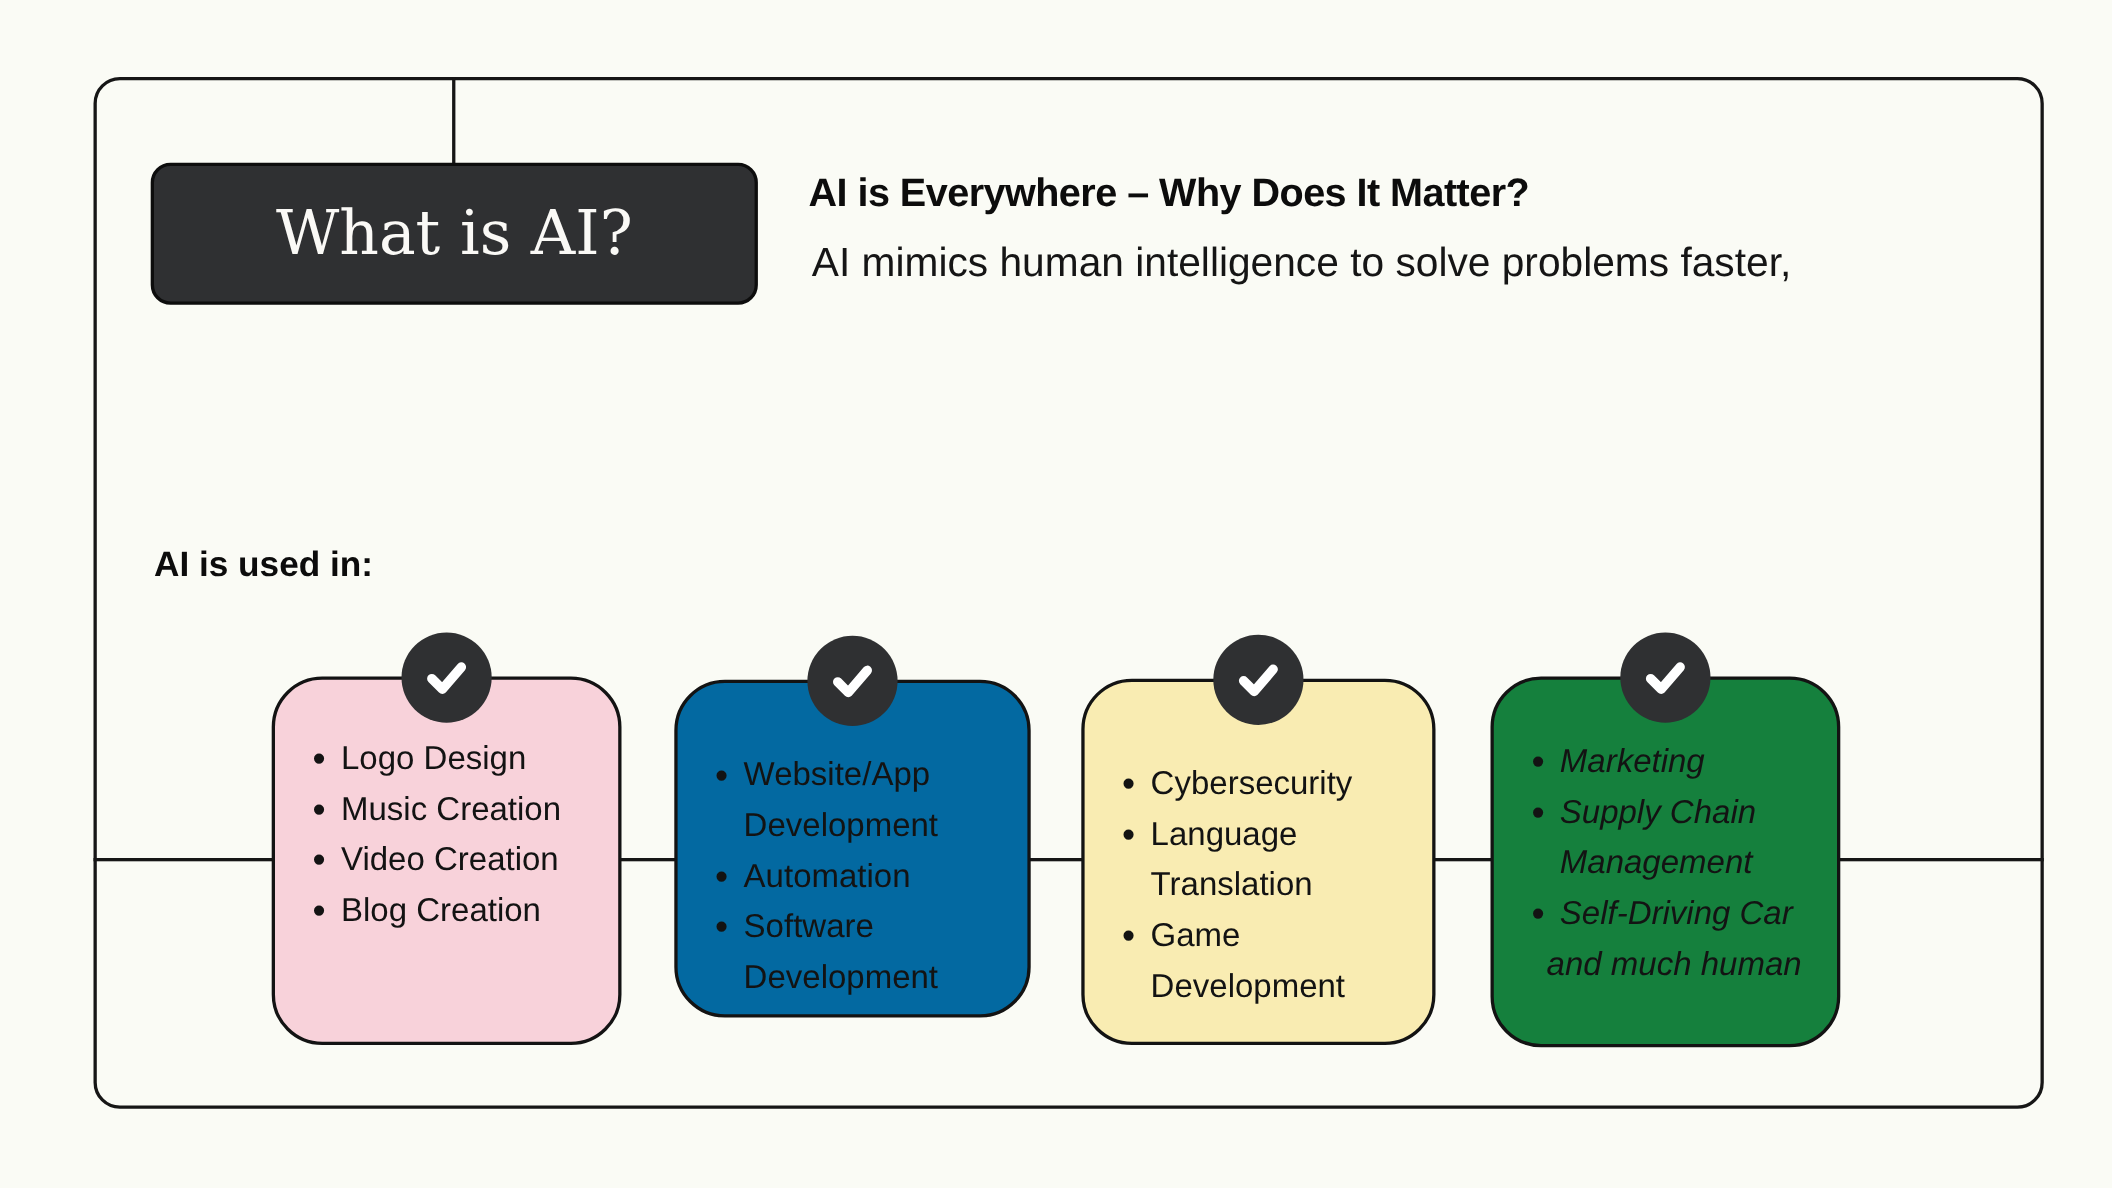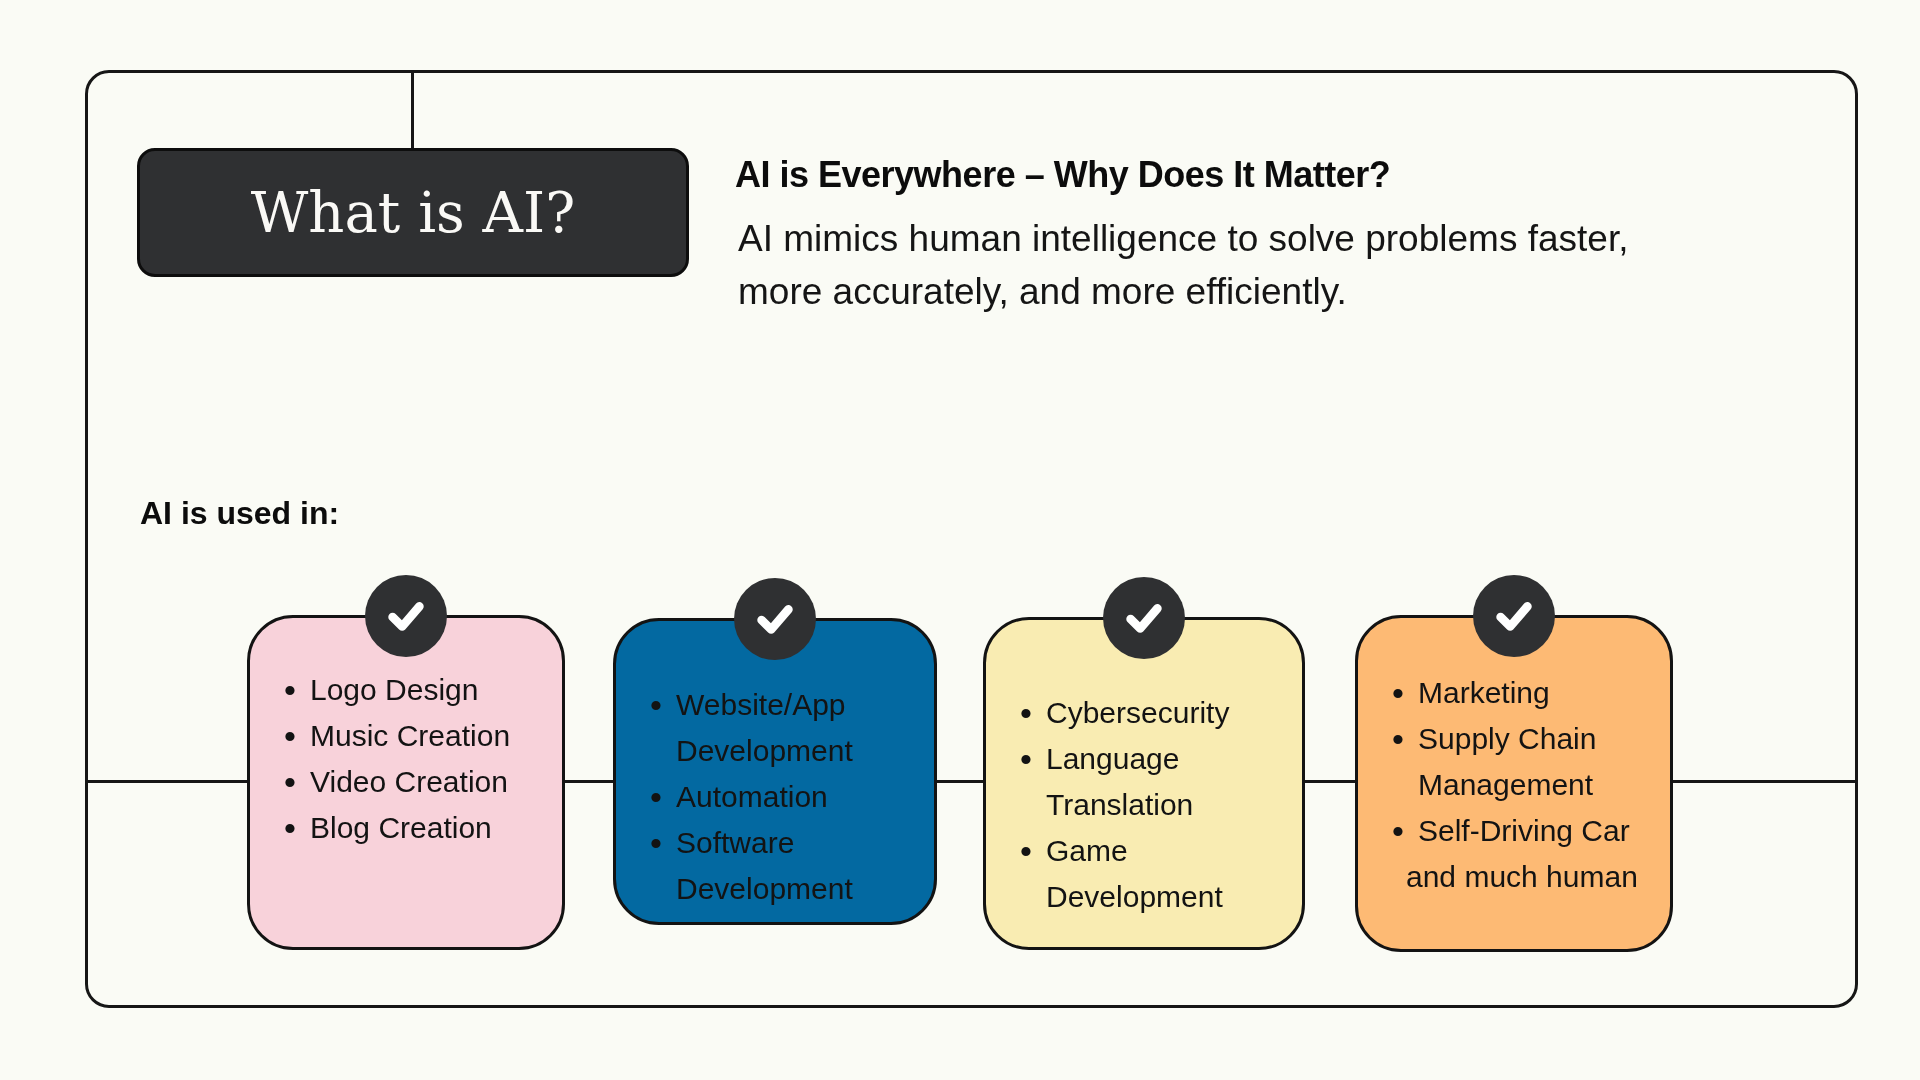--- a/index.html
+++ b/index.html
@@ -80,21 +80,21 @@
   <div class="outer-frame"></div>
   <div class="v-connector"></div>
   <div class="h-connector"></div>
 
   <div class="title-box">
     <span>What is AI?</span>
   </div>
 
   <h1 class="headline">AI is Everywhere – Why Does It Matter?</h1>
 
-  <p class="body-text"><span>AI mimics human intelligence to solve problems faster,</span><br><span>more accurately, and more efficiently.</span></p>
+  <p class="body-text"><span>AI mimics human intelligence to solve problems faster,</span><br></p>
 
   <h2 class="used-in">AI is used in:</h2>
 
   <div id="cards-layer">
       <div class="card card-1" style="background: rgb(248, 210, 218);">
         <div class="badge">
           <svg width="46" height="46" viewBox="0 0 48 48">
             <path d="M10 25 L20 35 L38 14" fill="none" stroke="#ffffff" stroke-width="9" stroke-linecap="round" stroke-linejoin="round"></path>
           </svg>
         </div>
@@ -122,21 +122,21 @@
           <svg width="46" height="46" viewBox="0 0 48 48">
             <path d="M10 25 L20 35 L38 14" fill="none" stroke="#ffffff" stroke-width="9" stroke-linecap="round" stroke-linejoin="round"></path>
           </svg>
         </div>
         <ul>
           <li>Cybersecurity</li>
           <li>Language Translation</li>
           <li>Game Development</li>
         </ul>
       </div>
-      <div class="card card-4" style="background: #fdba74;">
+      <div class="card card-4" style="background: #15803d; font-style: italic;">
         <div class="badge">
           <svg width="46" height="46" viewBox="0 0 48 48">
             <path d="M10 25 L20 35 L38 14" fill="none" stroke="#ffffff" stroke-width="9" stroke-linecap="round" stroke-linejoin="round"></path>
           </svg>
         </div>
         <ul>
           <li>Marketing</li>
           <li>Supply Chain Management</li>
           <li>Self-Driving Car</li>
         </ul>

